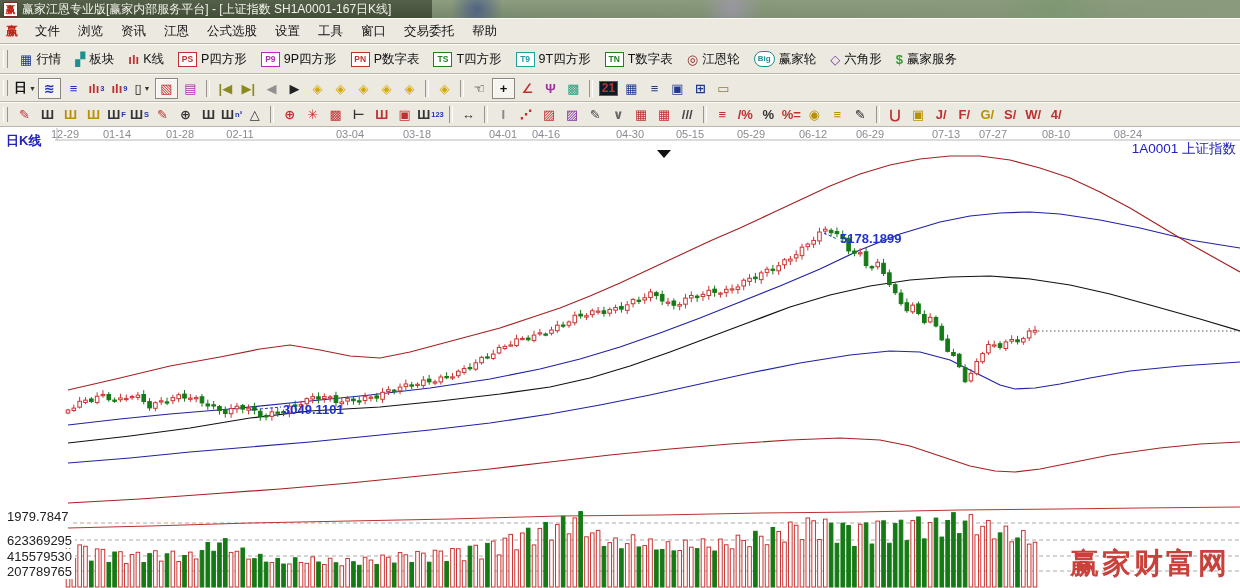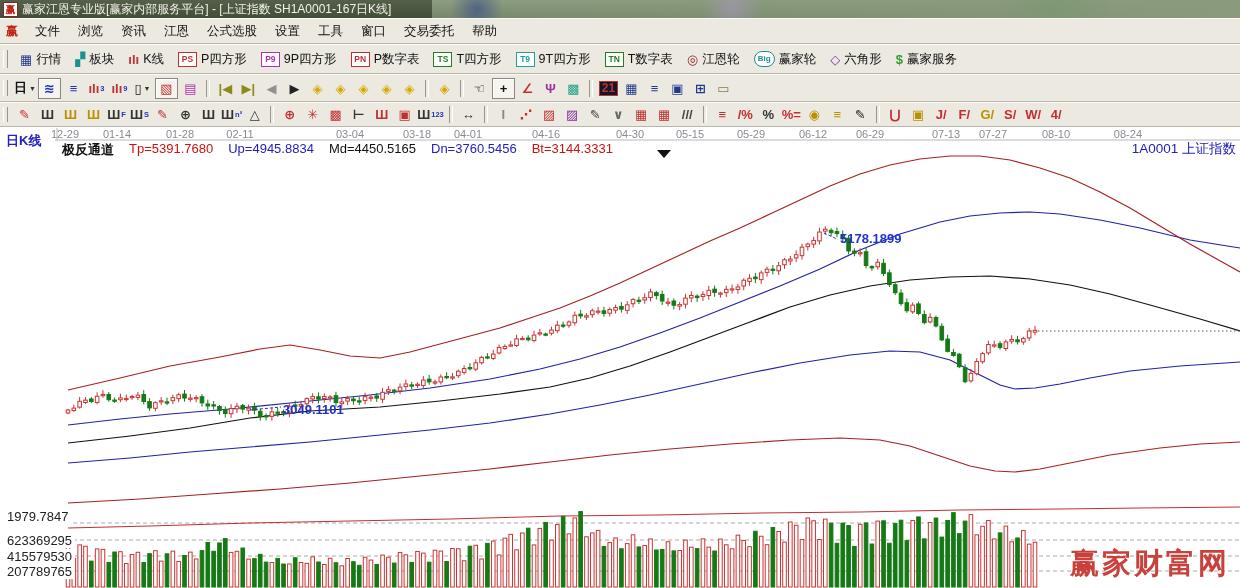--- a/index.html
+++ b/index.html
@@ -902,42 +902,33 @@
         <path d="M657,150 L671,150 L664,158 Z" fill="#111"></path>
       </svg>
     <div class="kline-period">日K线</div>
     <div id="date-axis">
         <span class="date-tick" style="left: 65px;">12-29</span>
         <span class="date-tick" style="left: 117px;">01-14</span>
         <span class="date-tick" style="left: 180px;">01-28</span>
         <span class="date-tick" style="left: 240px;">02-11</span>
         <span class="date-tick" style="left: 350px;">03-04</span>
         <span class="date-tick" style="left: 417px;">03-18</span>
-        <span class="date-tick" style="left: 468px;">04-01</span>
+        <span class="date-tick" style="left: 503px;">04-01</span>
         <span class="date-tick" style="left: 546px;">04-16</span>
         <span class="date-tick" style="left: 630px;">04-30</span>
         <span class="date-tick" style="left: 690px;">05-15</span>
         <span class="date-tick" style="left: 751px;">05-29</span>
         <span class="date-tick" style="left: 813px;">06-12</span>
         <span class="date-tick" style="left: 870px;">06-29</span>
         <span class="date-tick" style="left: 946px;">07-13</span>
         <span class="date-tick" style="left: 993px;">07-27</span>
         <span class="date-tick" style="left: 1056px;">08-10</span>
         <span class="date-tick" style="left: 1120px; text-align: right;">08-24</span>
       </div>
     <div class="symbol-label">1A0001  上证指数</div>
-    <div class="info-line">
-      <span class="ind-name">极反通道</span>
-
-    <span style="color: rgb(204, 17, 17);">Tp=5391.7680</span>
-        <span style="color: rgb(34, 34, 187);">Up=4945.8834</span>
-        <span style="color: rgb(17, 17, 17);">Md=4450.5165</span>
-        <span style="color: rgb(34, 34, 187);">Dn=3760.5456</span>
-        <span style="color: rgb(204, 17, 17);">Bt=3144.3331</span>
-      </div>
     <div class="pane-label" id="price-floor" style="top:382px;">1979.7847</div>
 
     <div class="watermark">赢家财富网</div>
   <div class="pane-label" style="top: 406px;">623369295</div>
       <div class="pane-label" style="top: 422px;">415579530</div>
       <div class="pane-label" style="top: 437px;">207789765</div>
       <div class="annotation" style="left: 840px; top: 104px; color: rgb(34, 51, 204);">5178.1899</div>
       <div class="annotation" style="left: 283px; top: 275px; color: rgb(34, 51, 204);">3049.1101</div>
     </div>
 </div>

